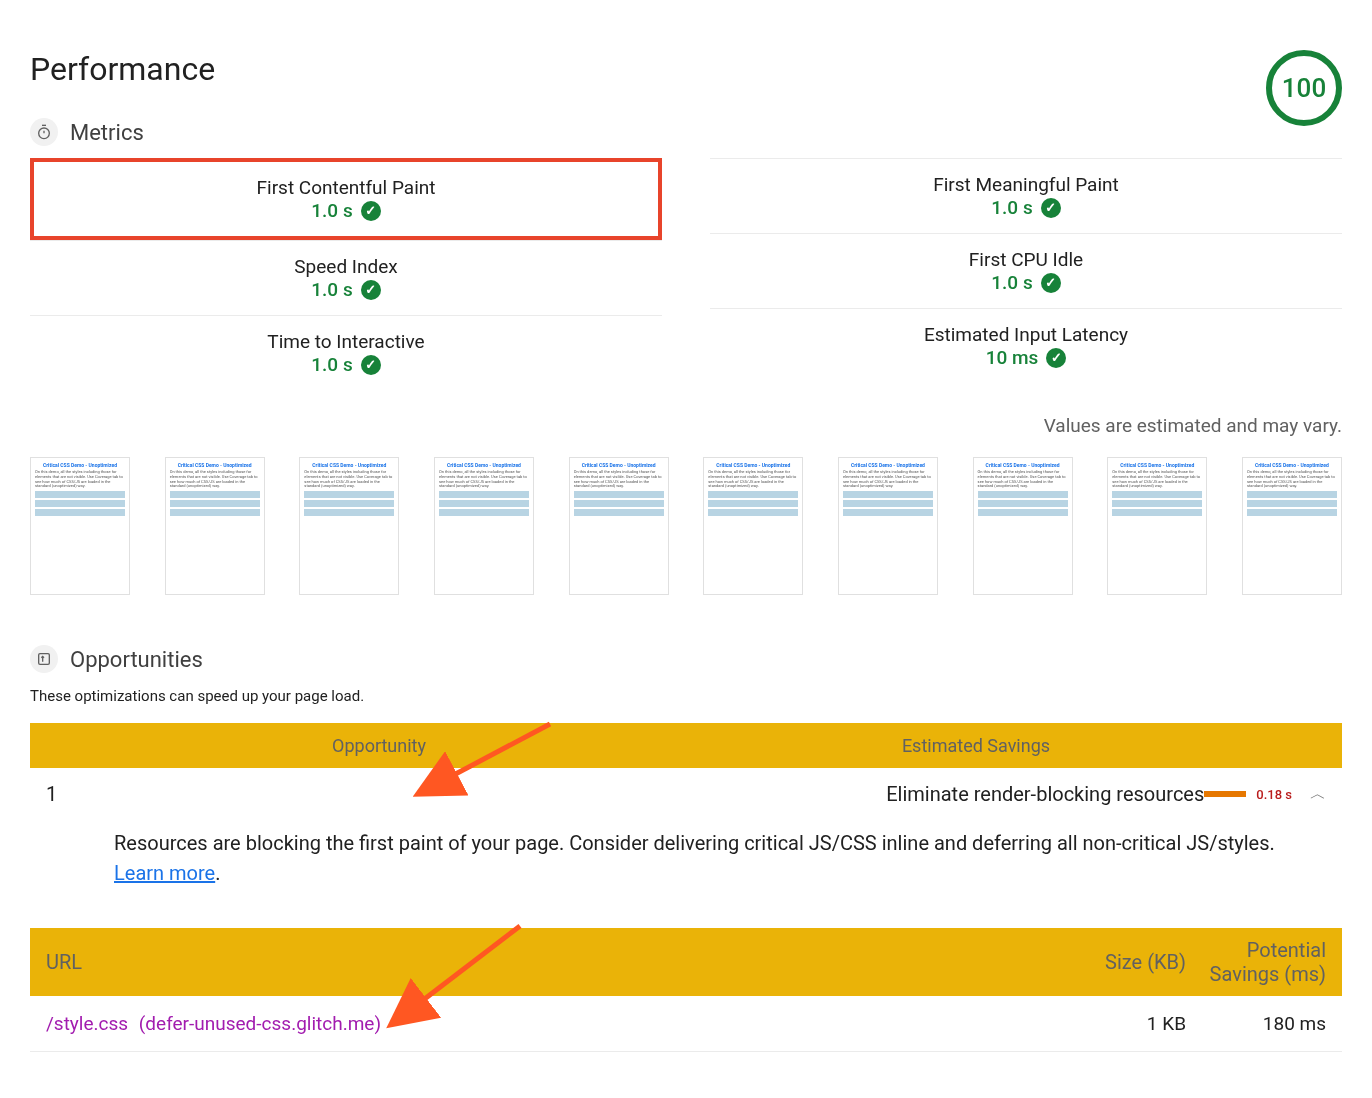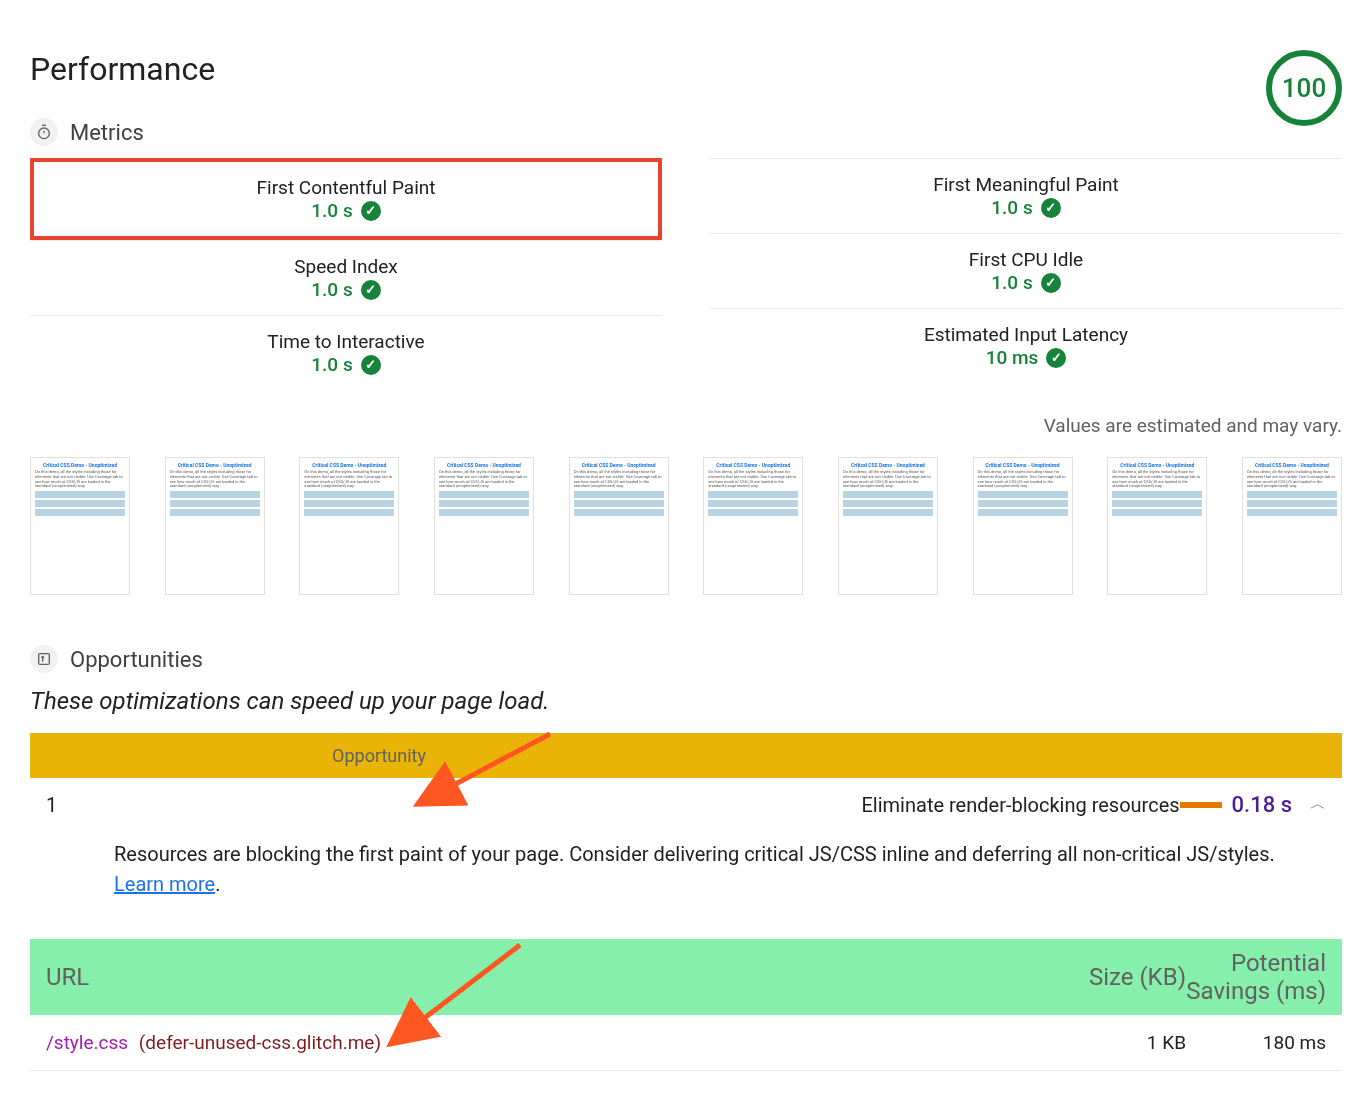--- a/index.html
+++ b/index.html
@@ -18,40 +18,40 @@
 .metric-value { color: #178239; font-weight: 500; }
 .check-icon { width: 20px; height: 20px; background: #178239; border-radius: 50%; display: inline-flex; align-items: center; justify-content: center; }
 .check-icon::after { content: '✓'; color: #fff; font-size: 13px; font-weight: bold; }
 .footnote { text-align: right; color: #616161; font-size: 19px; margin-top: 24px; }
 .filmstrip { display: flex; gap: 12px; margin-top: 20px; justify-content: space-between; }
 .filmstrip-frame { width: 100px; height: 138px; border: 1px solid #e0e0e0; padding: 4px; font-size: 5px; line-height: 1.2; overflow: hidden; }
 .frame-head { color: #1a73e8; font-weight: bold; text-align: center; margin-bottom: 2px; }
 .frame-text { color: #555; font-size: 4px; margin-bottom: 2px; }
 .frame-bar { background: #b8d4e3; height: 7px; margin-bottom: 2px; }
 .opportunities { margin-top: 50px; }
-.opp-desc { font-size: 24px; color: #212121; margin: 14px 0 18px; font-style: italic; }
+.opp-desc { font-size: 15px; color: #212121; margin: 14px 0 18px; }
 .opp-header { display: flex; background: #eab308; padding: 12px 16px; font-size: 18px; color: #616161; }
 .opp-header .col-left { flex: 0 0 380px; text-align: right; }
 .opp-header .col-right { flex: 1; text-align: center; padding-left: 200px; }
 .opp-row { display: flex; align-items: center; padding: 14px 16px; font-size: 20px; }
 .opp-num { width: 40px; color: #212121; }
 .opp-name { flex: 1; color: #212121; text-align: right; }
 .opp-bar-wrap { display: flex; align-items: center; gap: 10px; }
 .opp-bar { width: 42px; height: 6px; background: #e67700; }
-.opp-time { color: #4c1d95; font-weight: 500; font-size: 22px; }
+.opp-time { color: #b91c1c; font-weight: 500; font-size: 13px; }
 .chevron { color: #757575; font-size: 16px; margin-left: 8px; cursor: pointer; }
 .opp-detail { padding: 8px 16px 20px 84px; font-size: 20px; color: #212121; line-height: 1.5; }
 .opp-detail a { color: #1a73e8; text-decoration: underline; }
-.url-table-header { display: flex; background: #86efac; padding: 10px 16px; margin-top: 20px; font-size: 24px; color: #616161; align-items: center; }
+.url-table-header { display: flex; background: #eab308; padding: 10px 16px; margin-top: 20px; font-size: 20px; color: #616161; align-items: center; }
 .url-col-url { flex: 1; }
 .url-col-size { width: 130px; text-align: right; }
 .url-col-savings { width: 140px; text-align: right; }
 .url-row { display: flex; padding: 16px; border-bottom: 1px solid #ebebeb; font-size: 19px; align-items: center; }
 .url-path { color: #a21caf; margin-right: 6px; margin-top: 24px; }
-.url-host { color: #7f1d1d; text-align: center; }
+.url-host { color: #a21caf; text-align: center; }
 .arrow-annotation { position: absolute; pointer-events: none; }
 .arrow-svg { overflow: visible; }
 </style>
 </head>
 <body>
 
 <div class="header-row">
   <div>
     <div class="title">Performance</div>
     <div class="section-header">
@@ -198,20 +198,21 @@
       <svg width="16" height="16" viewBox="0 0 24 24" fill="none" stroke="#616161" stroke-width="2">
           <rect x="4" y="4" width="16" height="16" rx="2"></rect>
           <path d="M10 8v8M8 10l2-2 2 2"></path>
         </svg>
     </div>
     <div class="section-title">Opportunities</div>
   </div>
   <div class="opp-desc">These optimizations can speed up your page load.</div>
   <div class="opp-header">
     <div class="col-left">Opportunity</div>
+    <div class="col-right">Estimated Savings</div>
   </div>
   <div style="position:relative">
     <div class="opp-row">
       <span class="opp-num">1</span>
       <span class="opp-name">Eliminate render-blocking resources</span>
       <span class="opp-bar-wrap">
         <span class="opp-bar"></span>
         <span class="opp-time">0.18 s</span>
         <span class="chevron">︿</span>
       </span>

